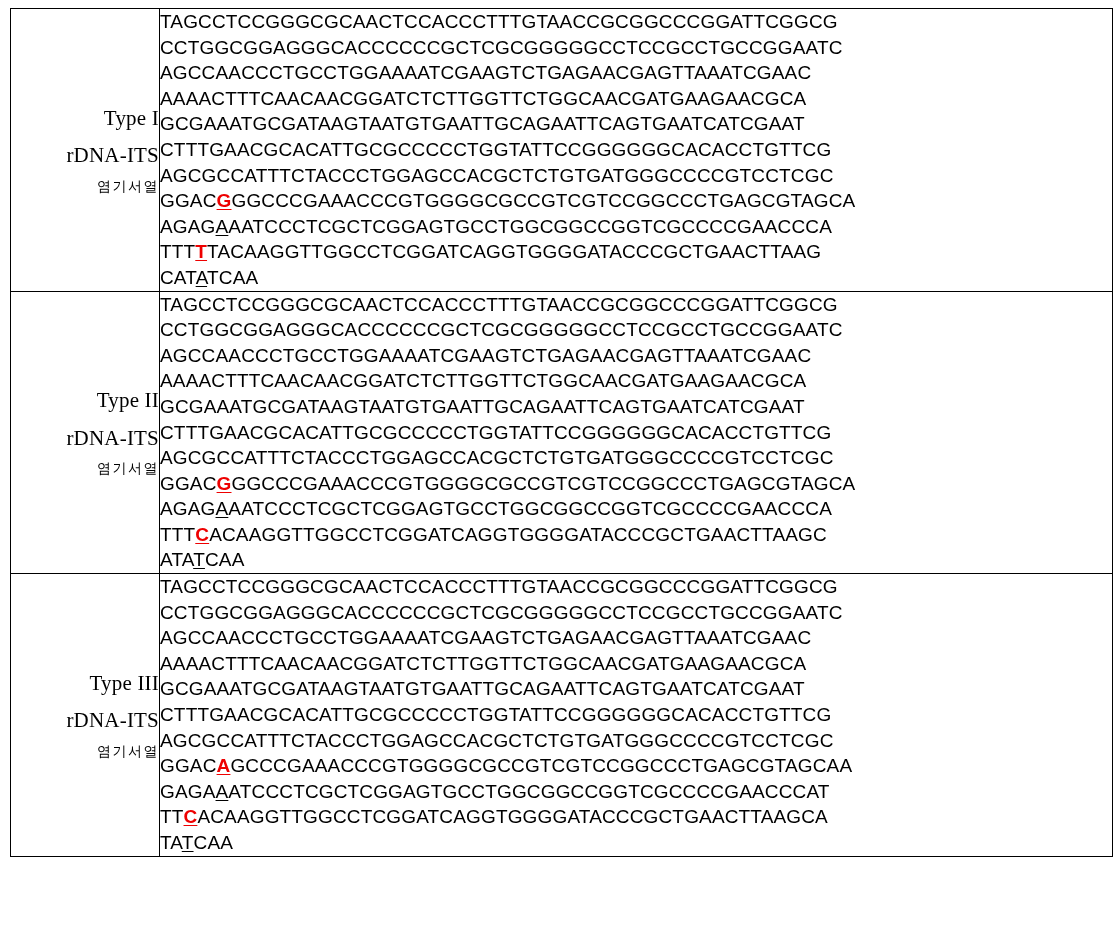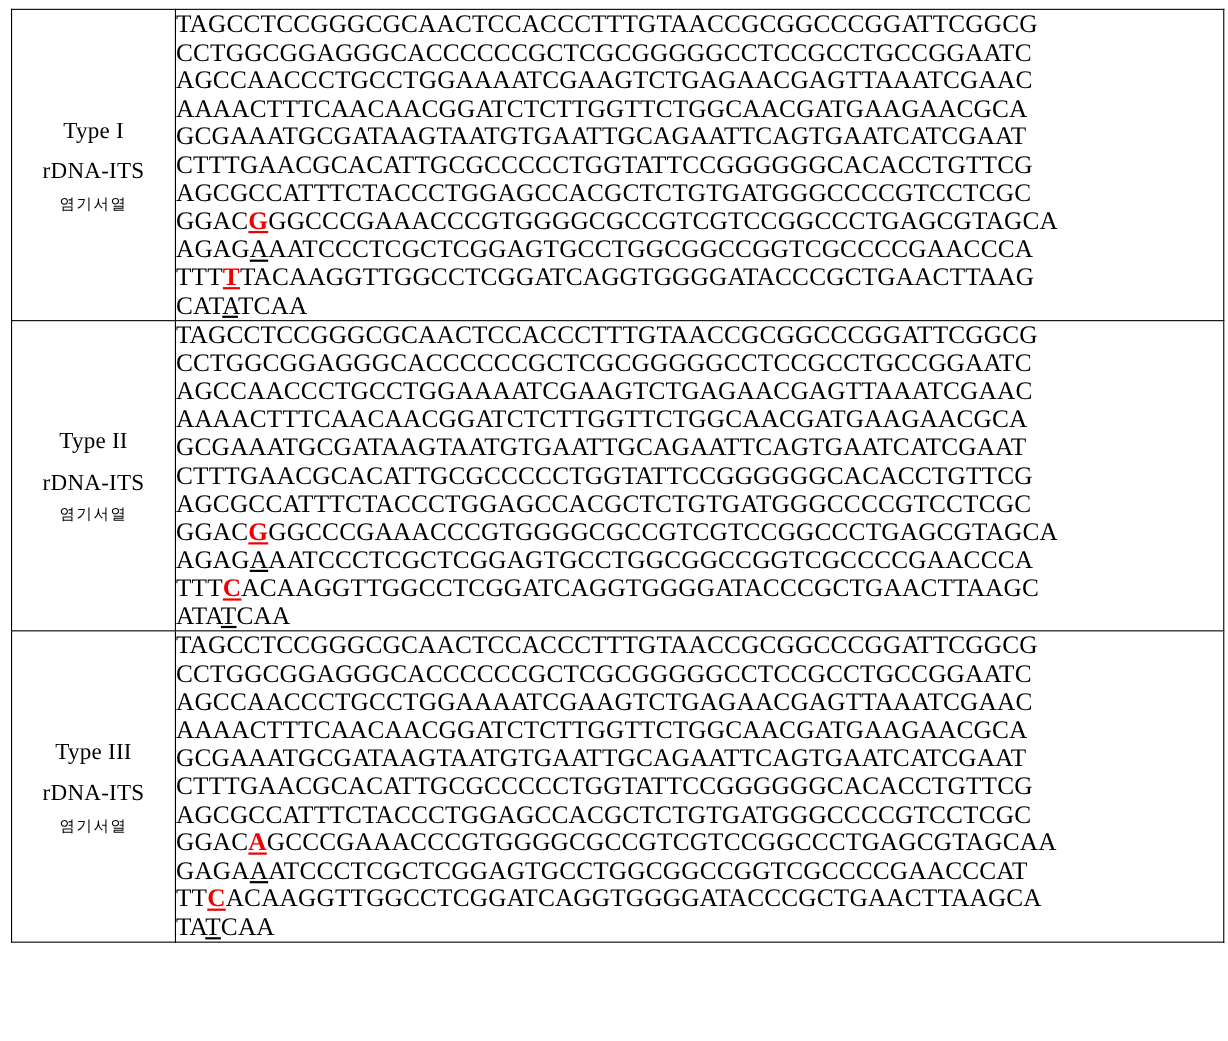--- a/index.html
+++ b/index.html
@@ -31,21 +31,21 @@
   }
 
   table.seq-table td {
     border: 1.4px solid #000;
     vertical-align: middle;
     padding: 0;
   }
 
   td.label-cell {
     width: 148px;
-    text-align: center;
+    text-align: right;
     padding: 6px 2px;
   }
 
   td.seq-cell {
     width: 952px;
     vertical-align: top;
     padding: 6px 2px 6px 12px;
   }
 
   .label-line {
@@ -53,22 +53,22 @@
     line-height: 1.78;
     letter-spacing: 0.2px;
     white-space: nowrap;
   }
   .label-line.ko {
     font-size: 14px;
     letter-spacing: 1.5px;
   }
 
   .seq-block {
-    font-family: Liberation Serif, serif;
-    font-size: 23px;
+    font-family: Liberation Sans, sans-serif;
+    font-size: 19px;
     line-height: 25.6px;
     letter-spacing: 0.15px;
     white-space: pre-wrap;
     word-break: break-all;
   }
 
   .seq-line {
     display: block;
     white-space: pre;
   }

